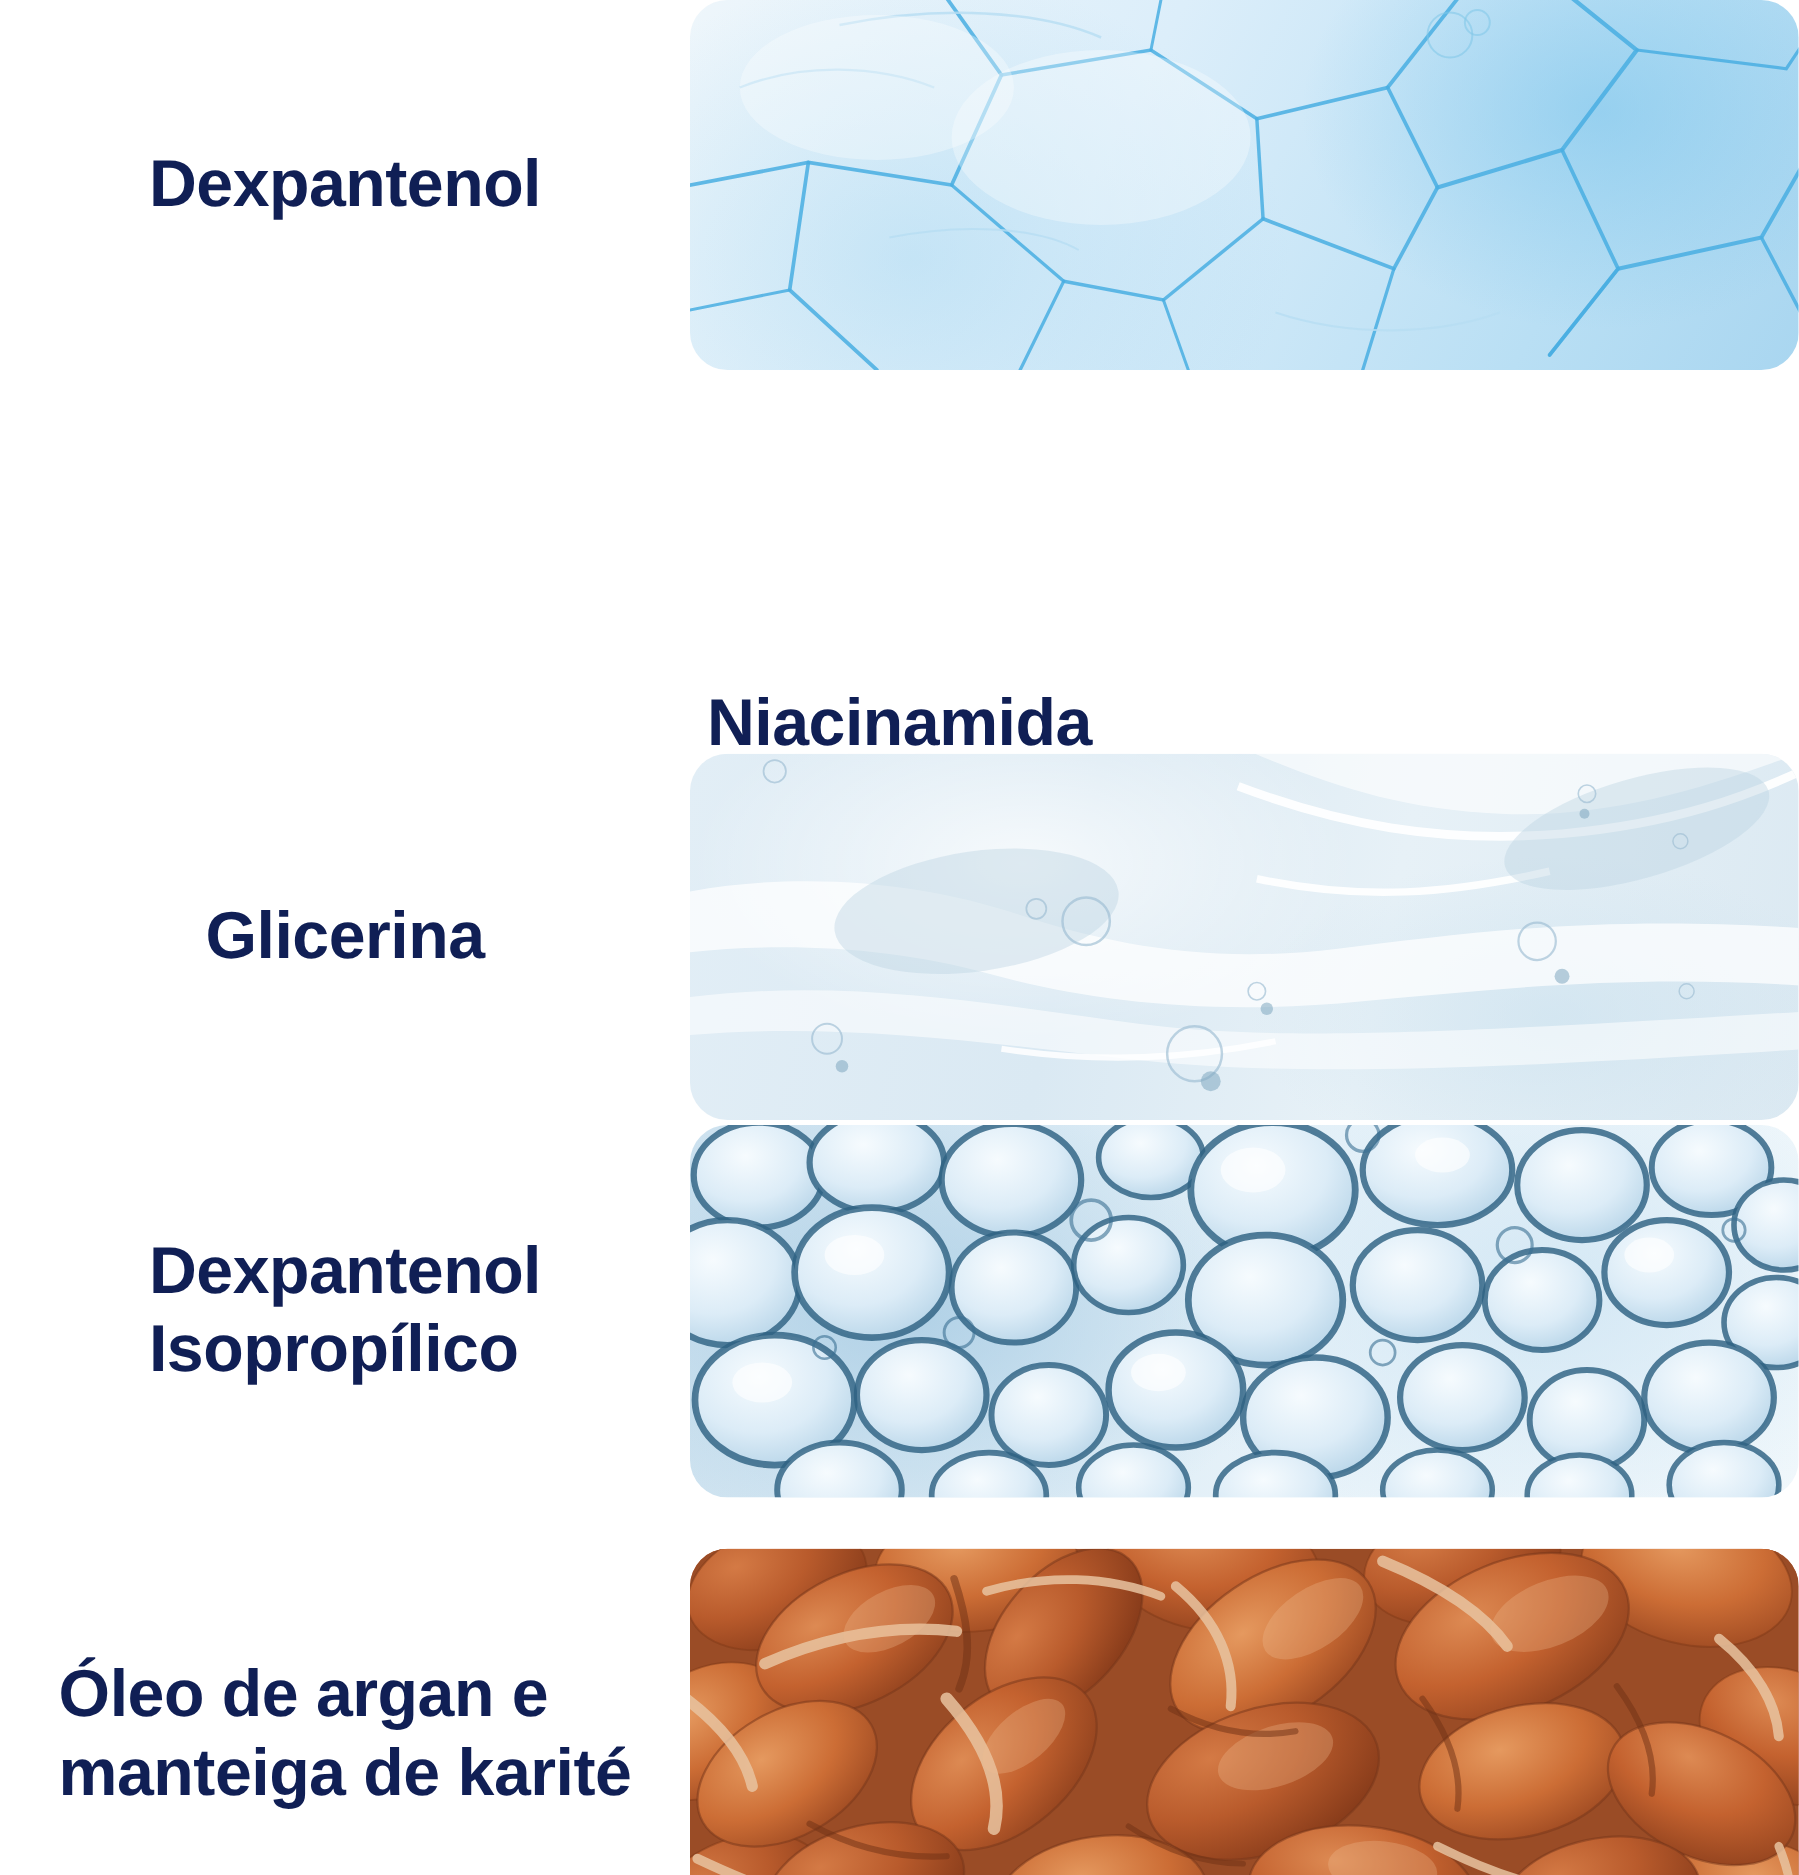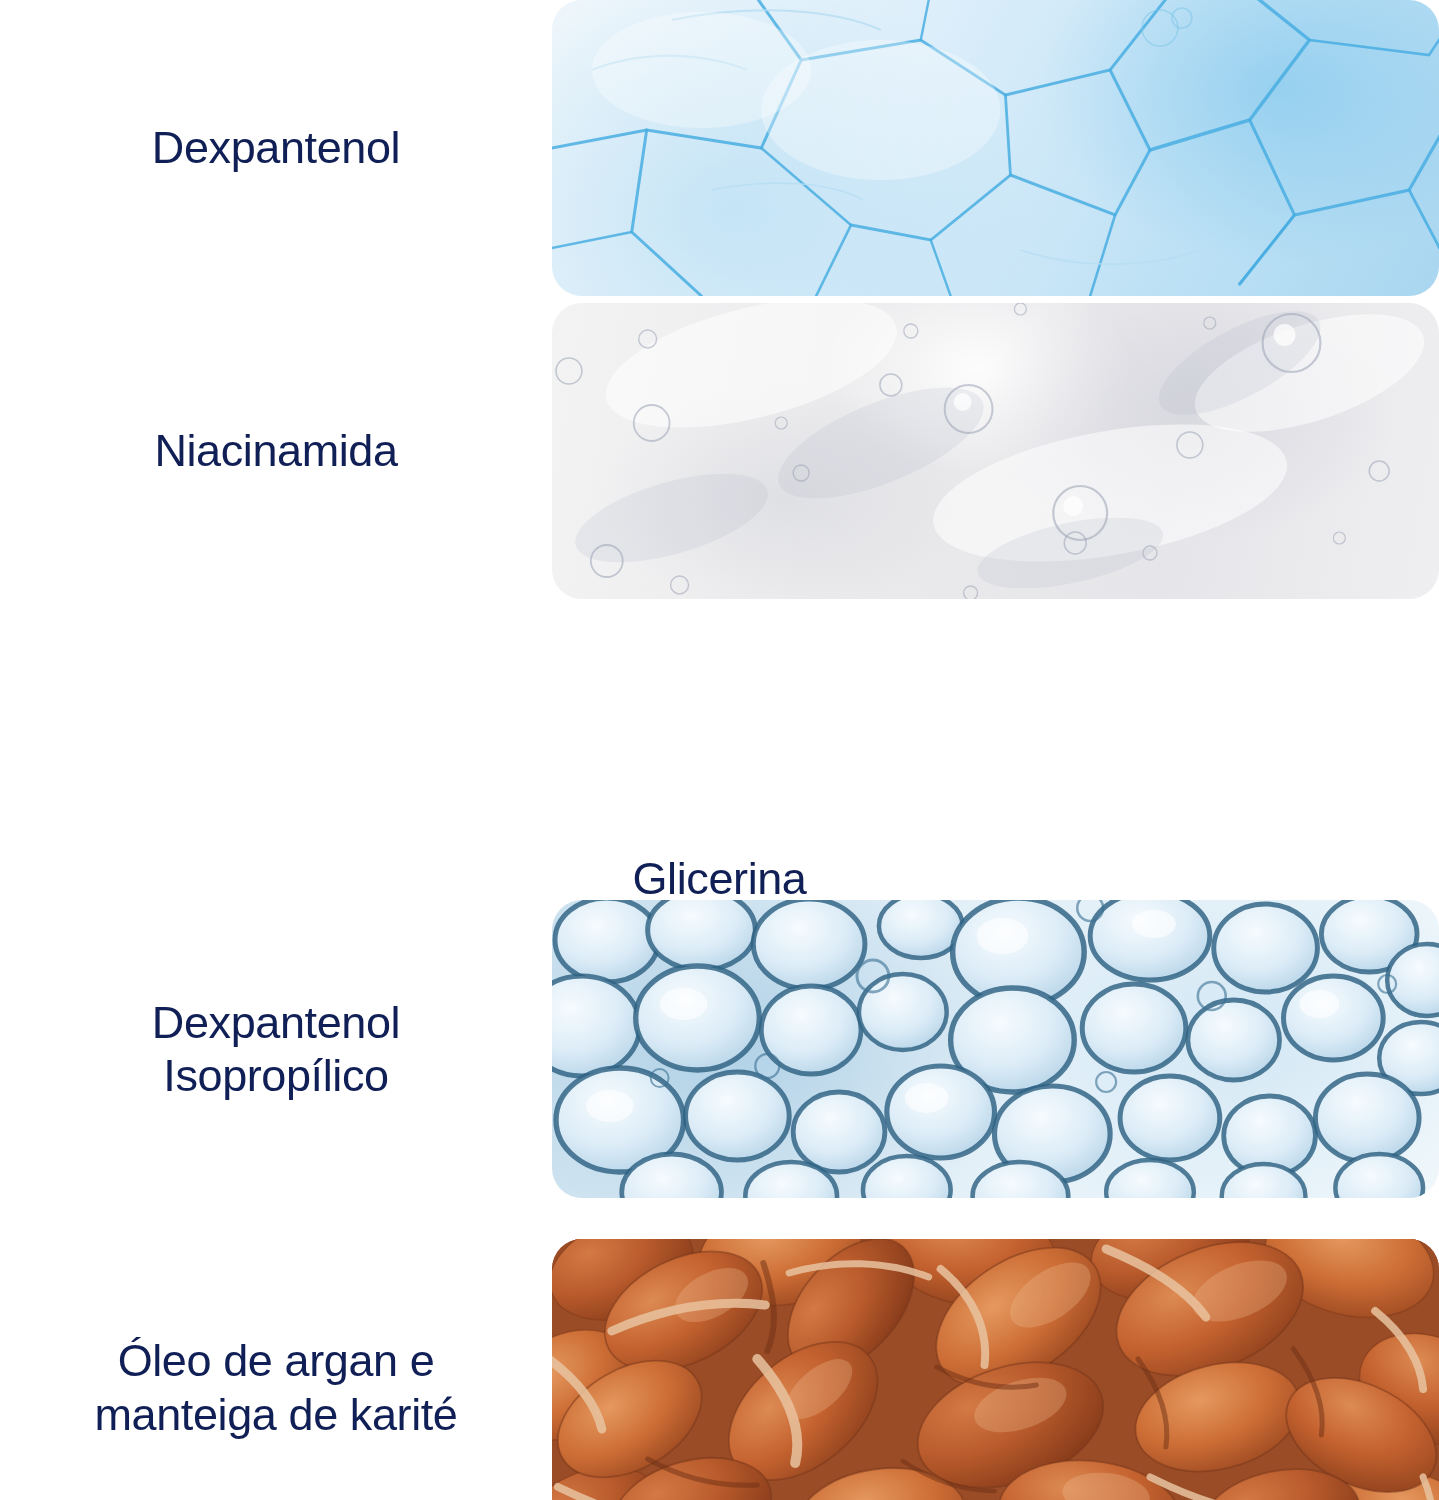--- a/index.html
+++ b/index.html
@@ -35,24 +35,23 @@
     display: flex;
     align-items: center;
     justify-content: center;
     padding: 0 18px;
     box-sizing: border-box;
   }
 
   .label-text {
     color: #101f55;
     font-family: "Liberation Sans", sans-serif;
-    font-weight: normal;
-    font-size: 45px;
+    font-weight: bold;
+    font-size: 53px;
     line-height: 1.18;
-    text-align: center;
     letter-spacing: -0.4px;
     white-space: pre-line;
   }
 
   .swatch {
     position: relative;
     flex: 1 1 auto;
     align-self: stretch;
     border-radius: 30px;
     overflow: hidden;
@@ -145,21 +144,21 @@
           <circle cx="632" cy="18" r="10"></circle>
         </g>
         <g fill="#ffffff" fill-opacity="0.32">
           <ellipse cx="330" cy="110" rx="120" ry="70"></ellipse>
           <ellipse cx="150" cy="70" rx="110" ry="58"></ellipse>
         </g>
       </svg>
     </div>
   </div>
 
-  <div class="ingredient-row" style="top:303px;height:296px;">
+  <div class="ingredient-row" style="top:303px;height:296px;flex-direction:column;">
     <div class="label-cell">
       <div class="label-text">Niacinamida</div>
     </div>
     <div class="swatch tex-cleargel">
       <svg class="cleargel-svg" viewBox="0 0 890 296" preserveAspectRatio="none">
         <g fill="#ffffff" fill-opacity="0.55">
           <ellipse cx="200" cy="60" rx="150" ry="55" transform="rotate(-14 200 60)"></ellipse>
           <ellipse cx="560" cy="190" rx="180" ry="62" transform="rotate(-10 560 190)"></ellipse>
           <ellipse cx="760" cy="70" rx="120" ry="48" transform="rotate(-18 760 70)"></ellipse>
         </g>
@@ -193,21 +192,21 @@
         </g>
         <g fill="#ffffff" fill-opacity="0.75">
           <circle cx="735" cy="32" r="11"></circle>
           <circle cx="412" cy="99" r="9"></circle>
           <circle cx="523" cy="203" r="10"></circle>
         </g>
       </svg>
     </div>
   </div>
 
-  <div class="ingredient-row" style="top:603px;height:293px;flex-direction:column;">
+  <div class="ingredient-row" style="top:603px;height:293px;">
     <div class="label-cell">
       <div class="label-text">Glicerina</div>
     </div>
     <div class="swatch tex-bluegel">
       <svg class="bluegel-svg" viewBox="0 0 890 293" preserveAspectRatio="none">
         <path d="M-10,112 C90,92 190,104 262,128 C340,154 420,168 520,156 C620,144 730,128 900,140 L900,186 C760,176 650,188 540,198 C420,210 320,198 240,176 C160,154 70,150 -10,160 Z" fill="#ffffff" fill-opacity="0.72"></path>
         <path d="M-10,196 C120,178 240,200 360,216 C470,230 600,224 900,206 L900,236 C620,254 470,258 350,244 C230,230 110,214 -10,226 Z" fill="#ffffff" fill-opacity="0.55"></path>
         <path d="M430,-10 C500,20 560,44 650,48 C740,52 820,26 900,-4 L900,-20 L430,-20 Z" fill="#ffffff" fill-opacity="0.6"></path>
         <path d="M440,26 C520,56 600,72 700,64 C790,56 850,34 900,10" fill="none" stroke="#ffffff" stroke-opacity="0.92" stroke-width="7"></path>
         <path d="M455,100 C540,118 610,112 690,94" fill="none" stroke="#ffffff" stroke-opacity="0.9" stroke-width="6"></path>

